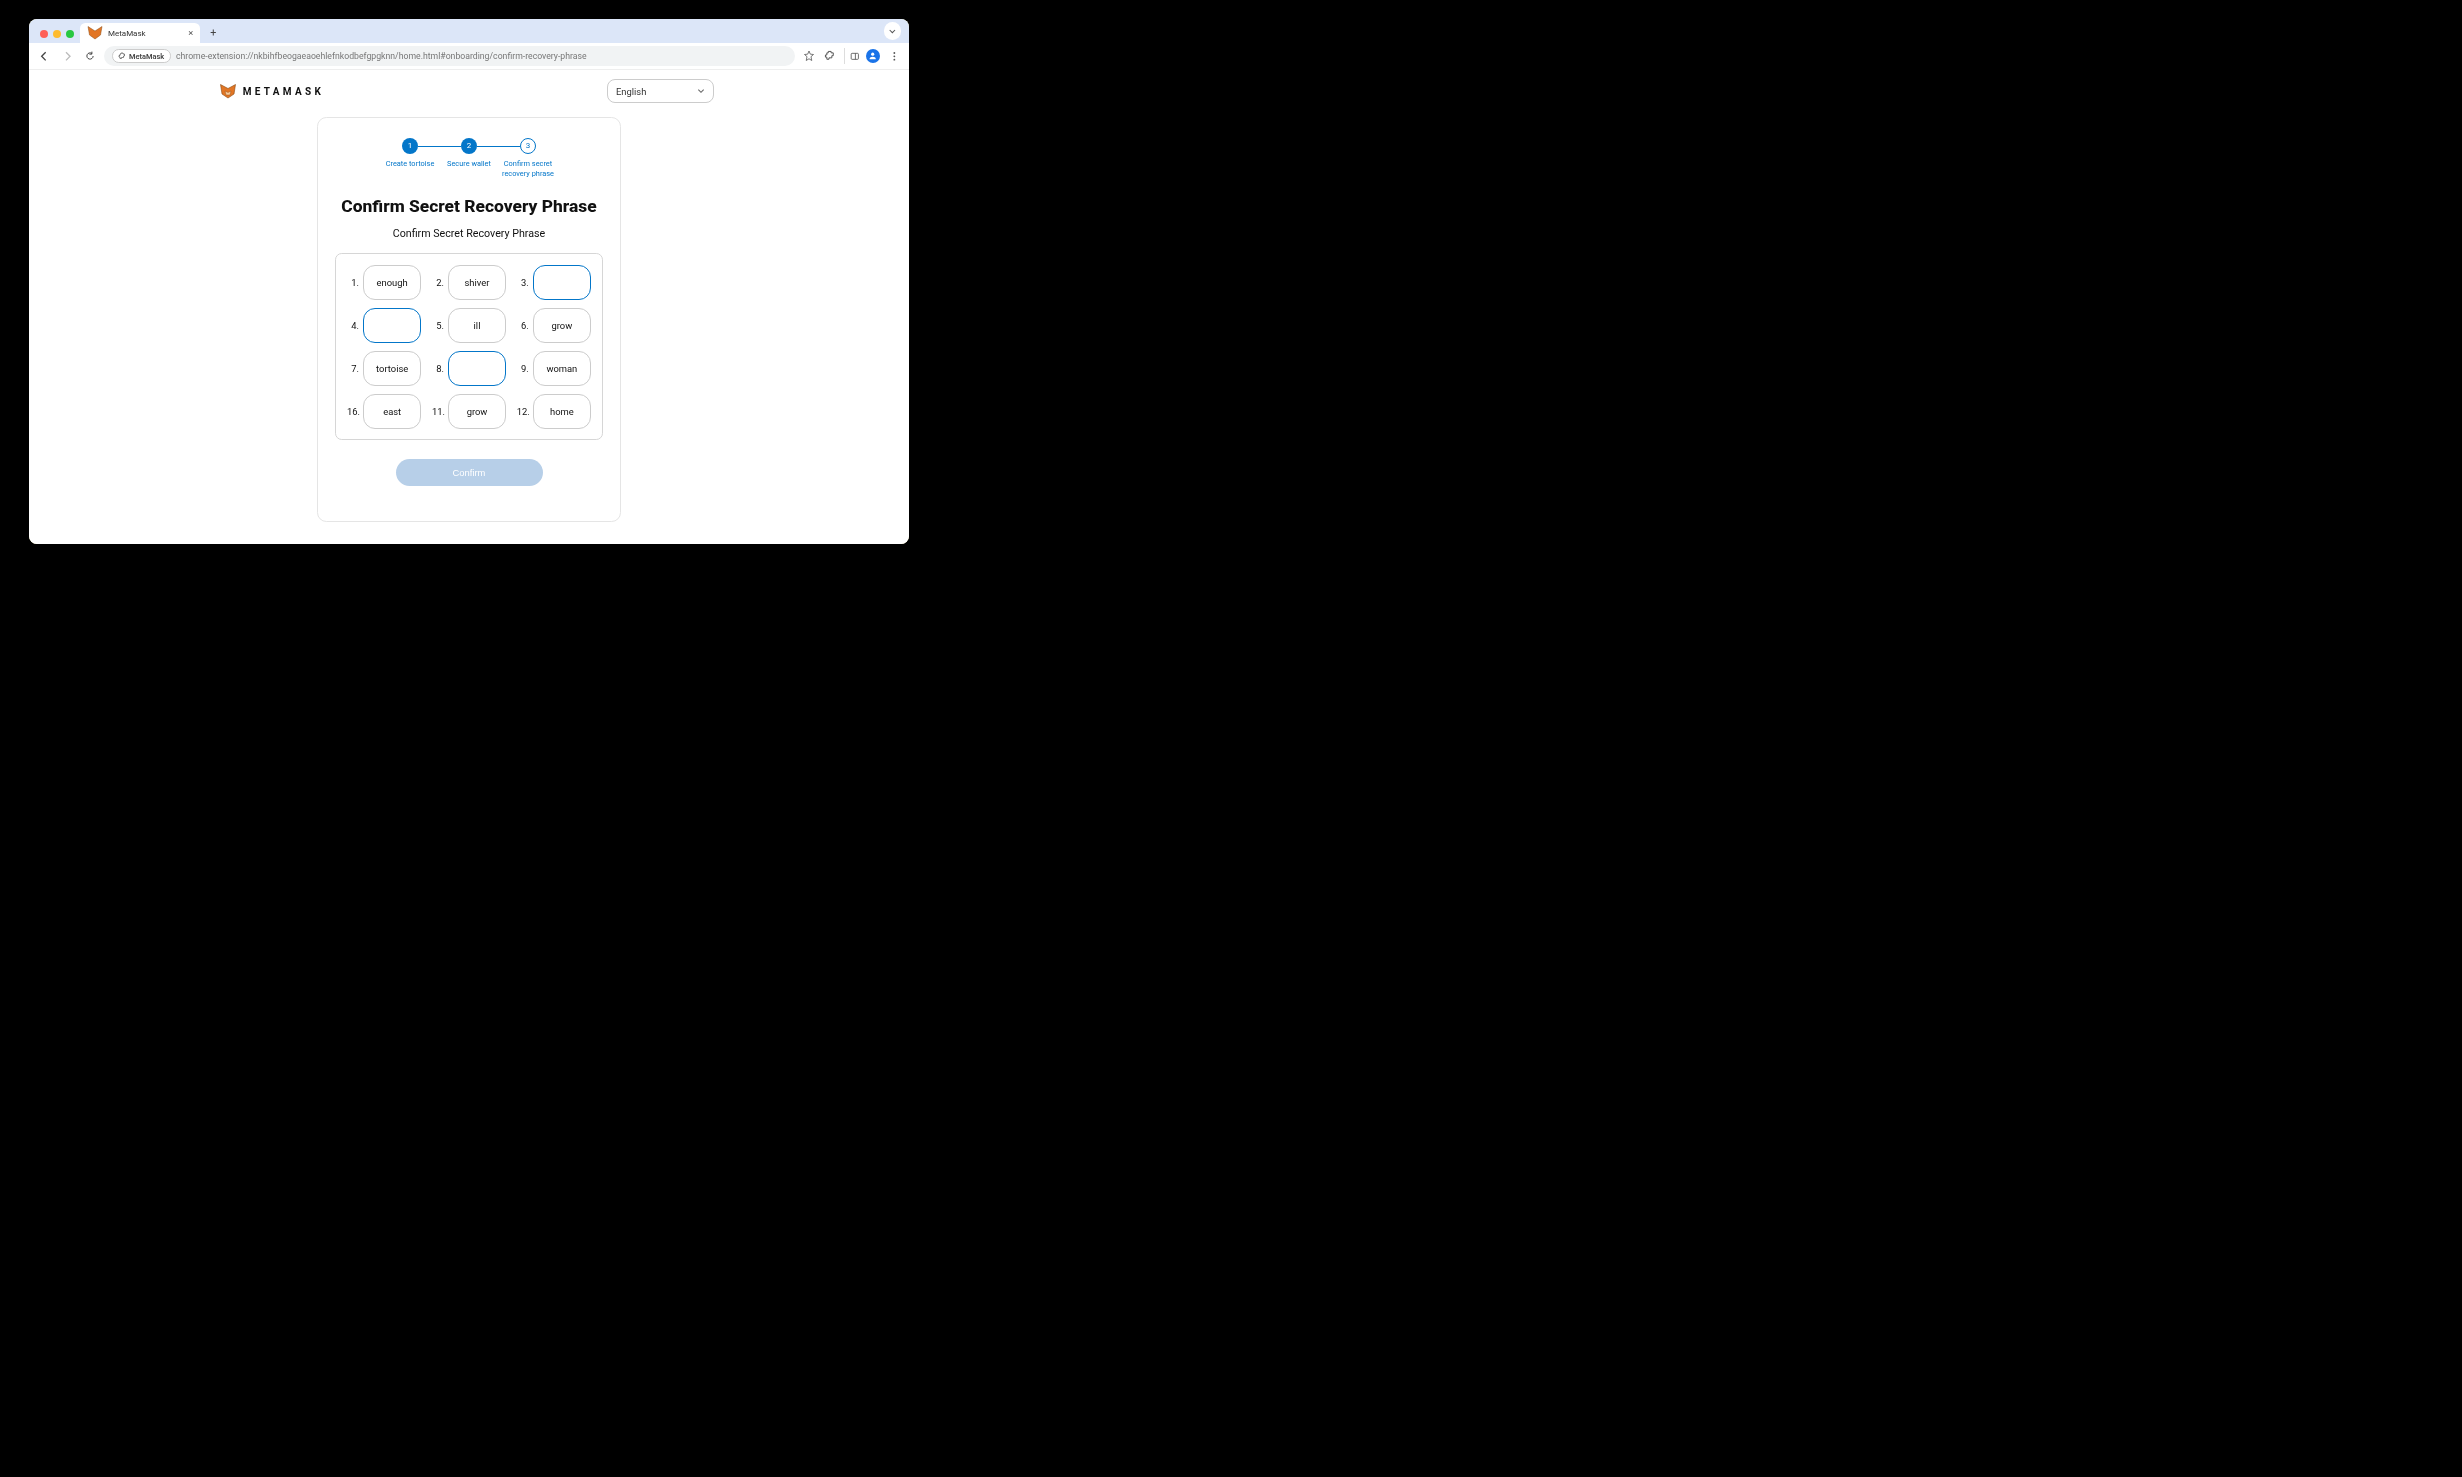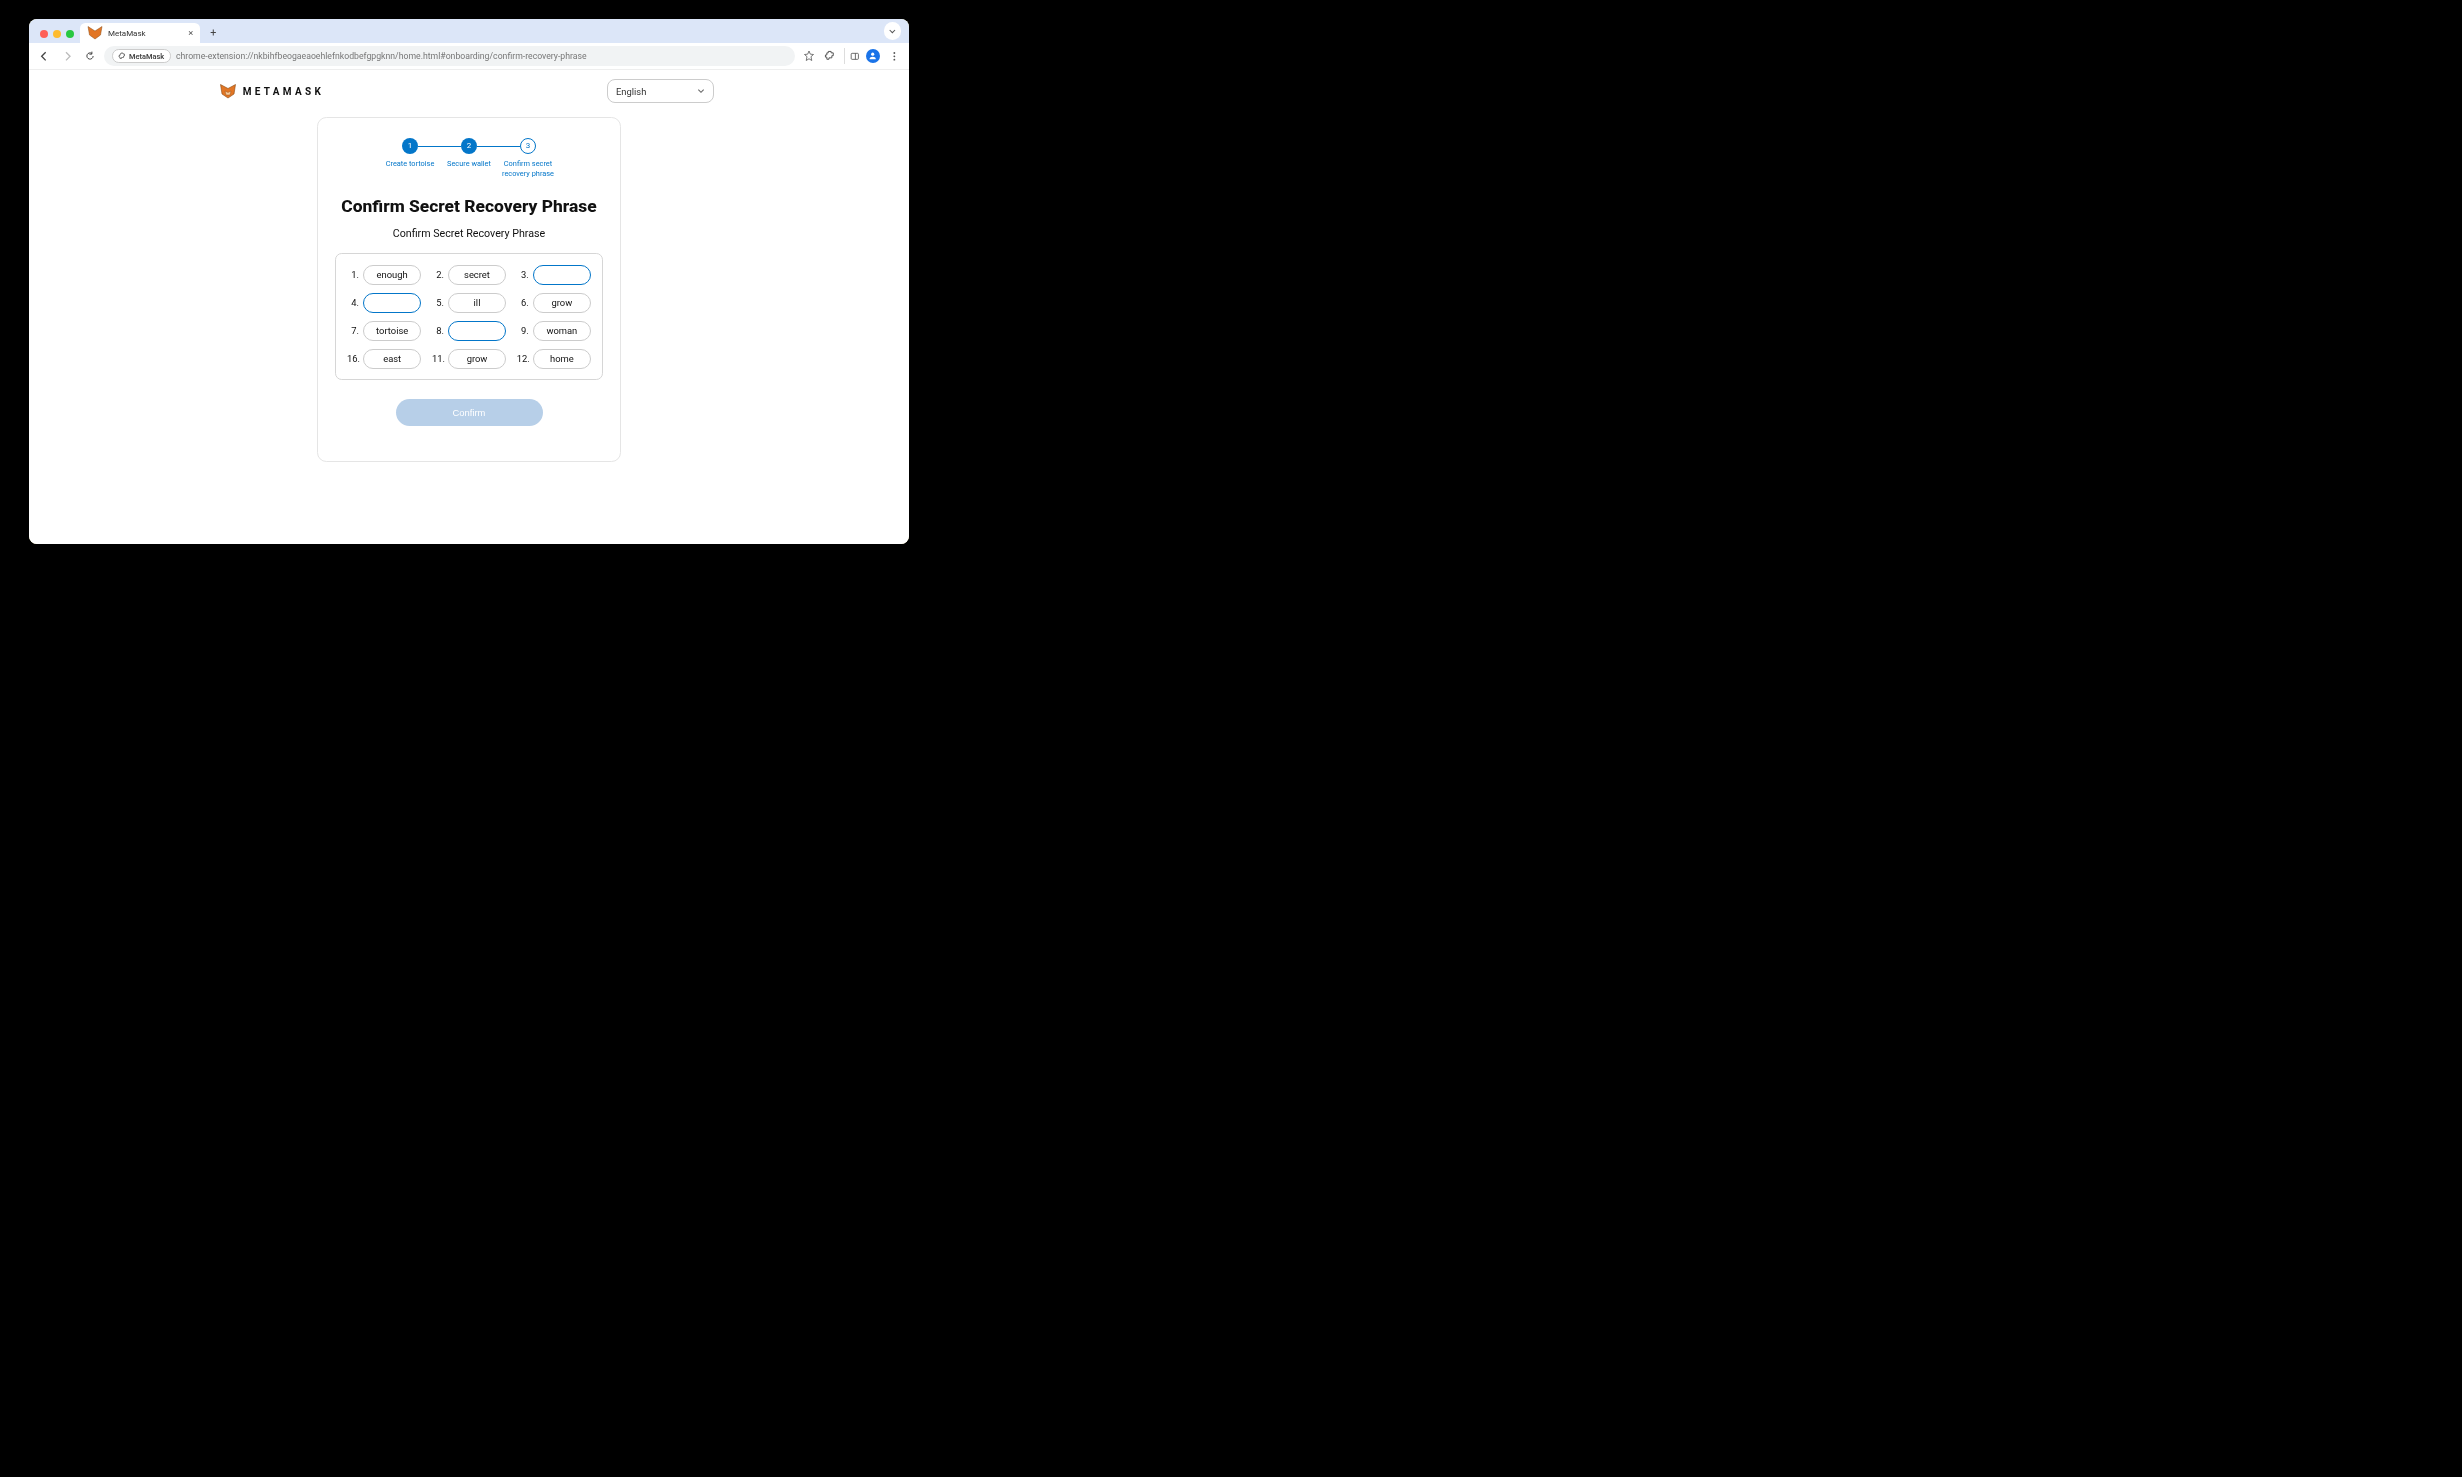--- a/index.html
+++ b/index.html
@@ -206,21 +206,21 @@
   }
   .word {
     display:flex; align-items:center; gap:4px;
     font-size: 9.4px;
   }
   .word .num { width: 12px; text-align:right; color:#111; }
   .word .box {
     flex:1;
     border: 0.7px solid #ccc;
     border-radius: 12px;
-    height: 20px;
+    height: 35px;
     display:flex; align-items:center; justify-content:center;
     font-size: 9.4px;
     color:#111;
     background:#fff;
   }
   .word.editable .box { border: 1px solid #0376c9; }
   .confirm-btn {
     display:block;
     width: 147px;
     margin: 19px auto 12px;
@@ -365,21 +365,21 @@
       <div class="sub">Confirm Secret Recovery Phrase</div>
 
       <div class="phrase-grid" id="phrase-grid">
 
       <div class="word">
             <span class="num">1.</span>
             <div class="box">enough</div>
           </div>
           <div class="word">
             <span class="num">2.</span>
-            <div class="box">secret</div>
+            <div class="box">shiver</div>
           </div>
           <div class="word editable">
             <span class="num">3.</span>
             <div class="box"></div>
           </div>
           <div class="word editable">
             <span class="num">4.</span>
             <div class="box"></div>
           </div>
           <div class="word">

